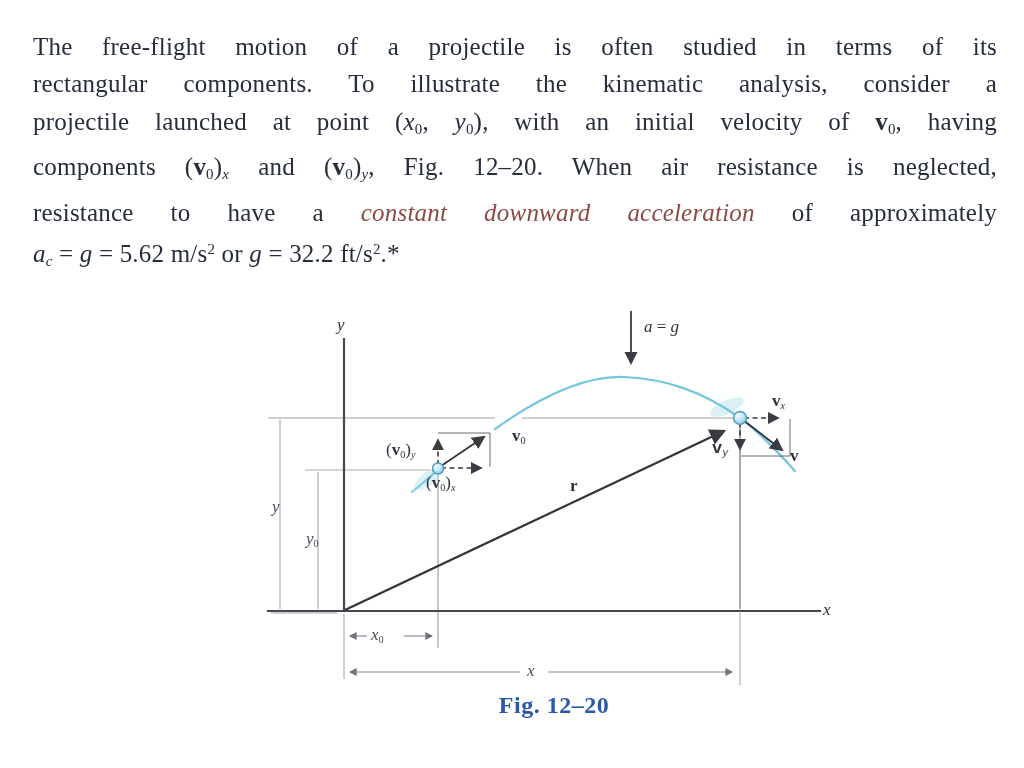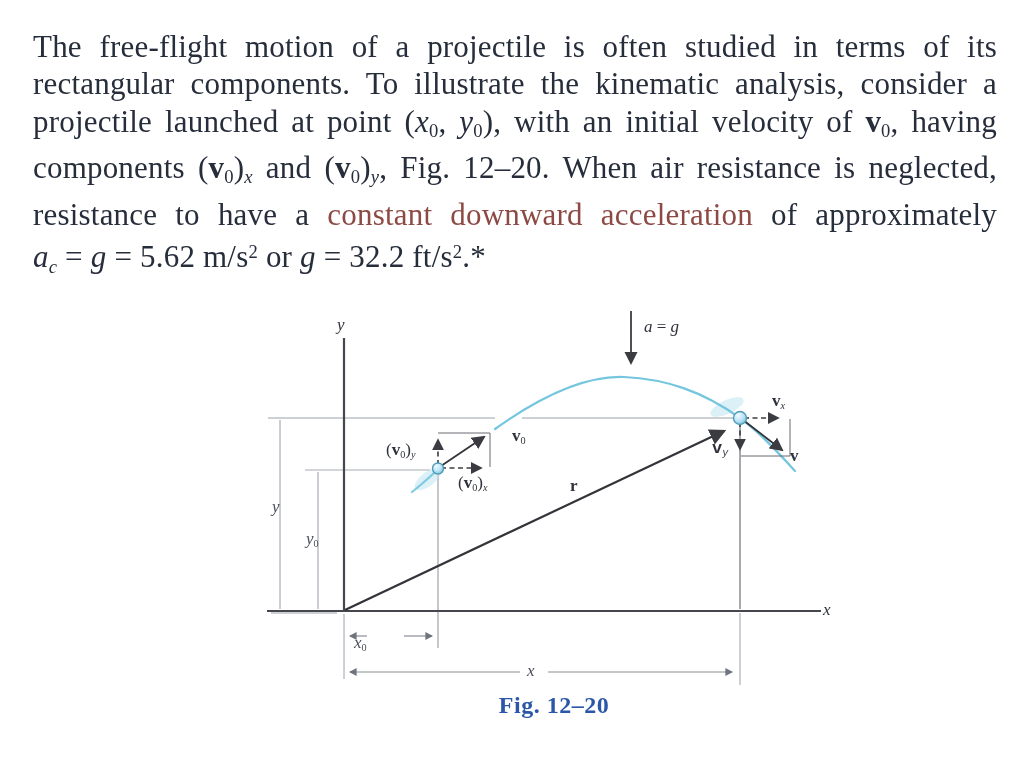--- a/index.html
+++ b/index.html
@@ -11,32 +11,32 @@
     --traj:#74c6de;
   }
   html,body{margin:0;padding:0;}
   body{
     width:1024px;height:768px;position:relative;background:#ffffff;
     font-family:"Liberation Serif",serif;overflow:hidden;
   }
   
   .paragraph{
     position:absolute;left:33px;top:28px;width:964px;
-    font-size:31px;line-height:37.4px;color:var(--text);
+    font-size:25px;line-height:37.4px;color:var(--text);
     letter-spacing:0.2px;
   }
   .pline{text-align:justify;text-align-last:justify;white-space:normal;}
   .pline.last{text-align-last:left;}
   .s-n{}
   .s-i{font-style:italic;}
   .s-b{font-weight:bold;}
   .s-sub{font-size:0.6em;vertical-align:-0.28em;}
   .s-subi{font-size:0.6em;vertical-align:-0.28em;font-style:italic;}
   .s-sup{font-size:0.6em;vertical-align:0.5em;}
-  .s-mi{color:var(--maroon);}
+  .s-mi{font-style:italic;color:var(--maroon);}
   
   .figure-svg{position:absolute;left:0;top:0;}
   .flabel{
     position:absolute;font-size:17px;color:#2f323c;white-space:nowrap;
     font-family:"Liberation Serif",serif;line-height:1;
   }
   .flabel.dim{color:#4a4e58;}
   .fig-caption{
     position:absolute;font-size:24px;font-weight:bold;color:var(--caption);
     text-align:center;letter-spacing:0.5px;font-family:"Liberation Serif",serif;
@@ -111,22 +111,22 @@
 
   <circle cx="438" cy="468.5" r="5.5" fill="url(#ballg)" stroke="#4f9cba" stroke-width="1.4"></circle>
   <circle cx="740" cy="418" r="6.5" fill="url(#ballg)" stroke="#4f9cba" stroke-width="1.4"></circle>
 </svg>
 
 <div class="flabel" style="left:337px;top:316px;"><span class="s-i">y</span></div>
 <div class="flabel" style="left:823px;top:601px;"><span class="s-i">x</span></div>
 <div class="flabel" style="left:644px;top:318px;"><span class="s-i">a</span><span class="s-n"> = </span><span class="s-i">g</span></div>
 <div class="flabel" style="left:496px;top:427px;margin-left:16px;"><span class="s-b">v</span><span class="s-sub">0</span></div>
 <div class="flabel" style="left:386px;top:441px;"><span class="s-n">(</span><span class="s-b">v</span><span class="s-sub">0</span><span class="s-n">)</span><span class="s-subi">y</span></div>
-<div class="flabel" style="left:458px;top:474px;"><span class="s-n">(</span><span class="s-b">v</span><span class="s-sub">0</span><span class="s-n">)</span><span class="s-subi">x</span></div>
+<div class="flabel" style="left:426px;top:474px;"><span class="s-n">(</span><span class="s-b">v</span><span class="s-sub">0</span><span class="s-n">)</span><span class="s-subi">x</span></div>
 <div class="flabel" style="left:772px;top:392px;"><span class="s-b">v</span><span class="s-subi">x</span></div>
 <div class="flabel" style="left:712px;top:440px;font-family:Liberation Mono, monospace;"><span class="s-b">v</span><span class="s-subi">y</span></div>
 <div class="flabel" style="left:790px;top:447px;"><span class="s-b">v</span></div>
 <div class="flabel" style="left:570px;top:477px;"><span class="s-b">r</span></div>
 <div class="flabel dim" style="left:272px;top:498px;"><span class="s-i">y</span></div>
 <div class="flabel dim" style="left:306px;top:530px;"><span class="s-i">y</span><span class="s-sub">0</span></div>
-<div class="flabel dim" style="left:354px;top:626px;margin-top:8px;"><span class="s-i">x</span><span class="s-sub">0</span></div>
+<div class="flabel dim" style="left:371px;top:626px;"><span class="s-i">x</span><span class="s-sub">0</span></div>
 <div class="flabel dim" style="left:527px;top:662px;"><span class="s-i">x</span></div>
 <div class="fig-caption" style="left:489px;top:692px;width:130px;">Fig. 12–20</div>
 
 </body></html>

